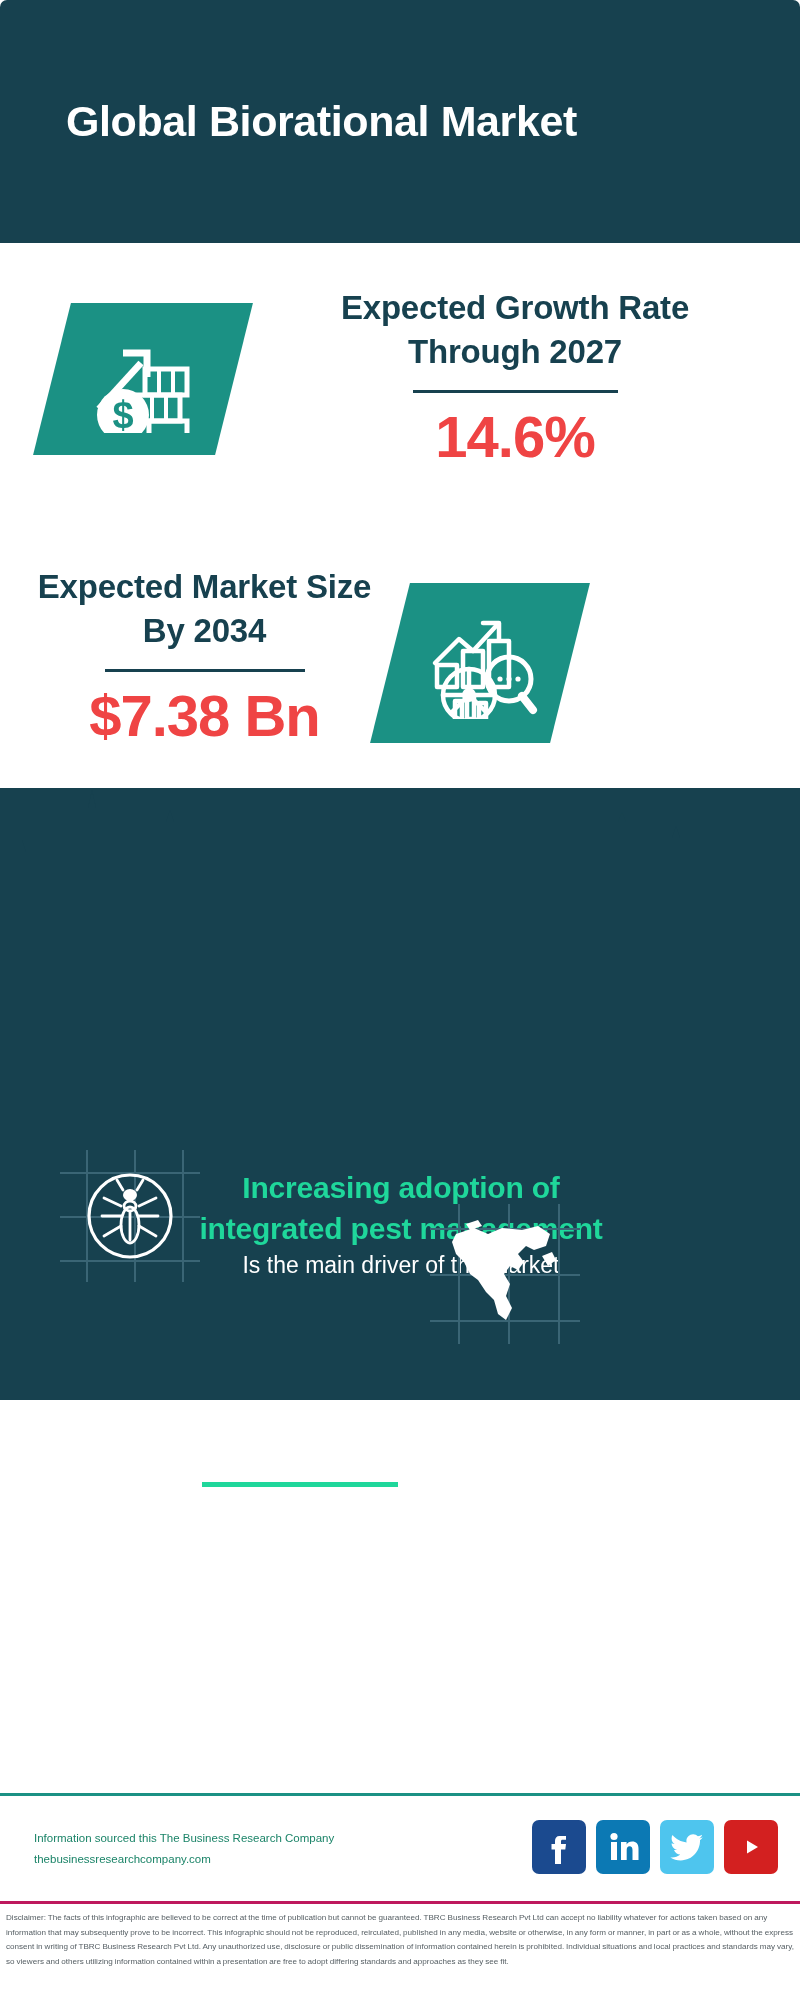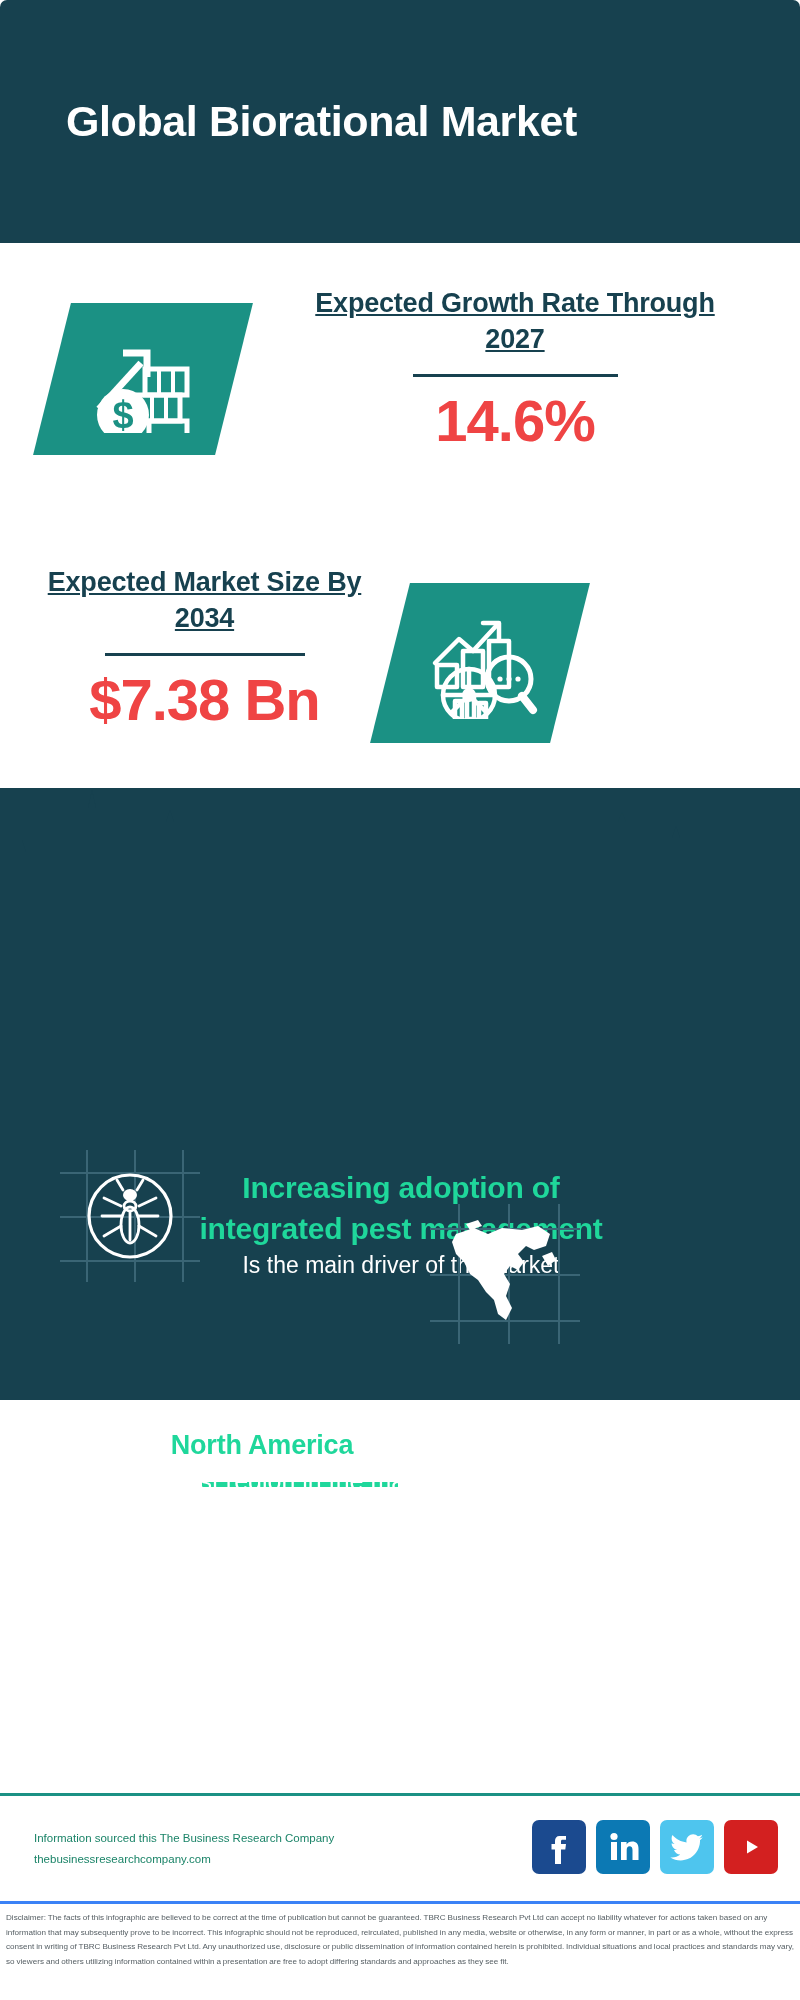--- a/index.html
+++ b/index.html
@@ -58,25 +58,24 @@
   
   .para1 { left: 52px; top: 60px; width: 182px; height: 152px; }
   .block1 {
     position: absolute;
     left: 285px; top: 43px;
     width: 460px;
     text-align: center;
   }
   .stat-label {
     color: #17414f;
-    font-size: 27px;
+    font-size: 33px;
     font-weight: bold;
     line-height: 1.32;
     letter-spacing: -0.2px;
-    text-decoration: underline;
   }
   .rule {
     width: 205px;
     height: 3px;
     background: #17414f;
     margin: 17px auto 14px auto;
   }
   .stat-value {
     color: #ef4444;
     font-size: 58px;
@@ -185,21 +184,21 @@
   .s-li { background: #0c79b4; }
   .s-tw { background: #4ec5ee; }
   .s-yt { background: #d32020; }
   .social svg { display: block; }
 
   .disclaimer {
     position: absolute;
     left: 0; top: 1901px;
     width: 800px; height: 99px;
     background: #ffffff;
-    border-top: 3px solid #3b82f6;
+    border-top: 3px solid #be185d;
     padding: 7px 6px 0 6px;
   }
   .disclaimer p {
     color: #555e63;
     font-size: 8.1px;
     line-height: 1.82;
     text-align: left;
     word-spacing: -0.3px;
   }
 </style>
@@ -314,24 +313,20 @@
     </svg>
   </div>
 
   <div class="driver">
     <div class="accent-head">Increasing adoption of integrated pest management</div>
     <div class="plain-sub">Is the main driver of the market</div>
   </div>
 
   <div class="green-divider"></div>
 
-  <div class="region">
-    <div class="accent-head">North America</div>
-    <div class="plain-sub">is the largest region in the market</div>
-  </div>
 
   <div class="grid-icon" style="left:430px; top:1204px; width:150px; height:140px;">
     <div class="gline gv" style="left:28px;"></div>
     <div class="gline gv" style="left:78px;"></div>
     <div class="gline gv" style="left:128px;"></div>
     <div class="gline gh" style="top:24px;"></div>
     <div class="gline gh" style="top:70px;"></div>
     <div class="gline gh" style="top:116px;"></div>
     <svg width="150" height="140" viewBox="0 0 150 140" style="position:absolute;left:0;top:0;">
       <path fill="#ffffff" d="M26,30 L44,24 L58,30 L72,24 L92,26 L108,22 L120,30 L116,42 L104,46 L96,42 L88,50 L94,58 L88,66 L80,62 L74,70 L80,80 L76,92 L82,104 L76,116 L68,110 L64,96 L56,88 L48,76 L40,70 L34,58 L26,50 L22,38 Z M112,52 L122,48 L126,56 L118,62 Z M36,20 L48,16 L52,22 L40,26 Z"></path>

